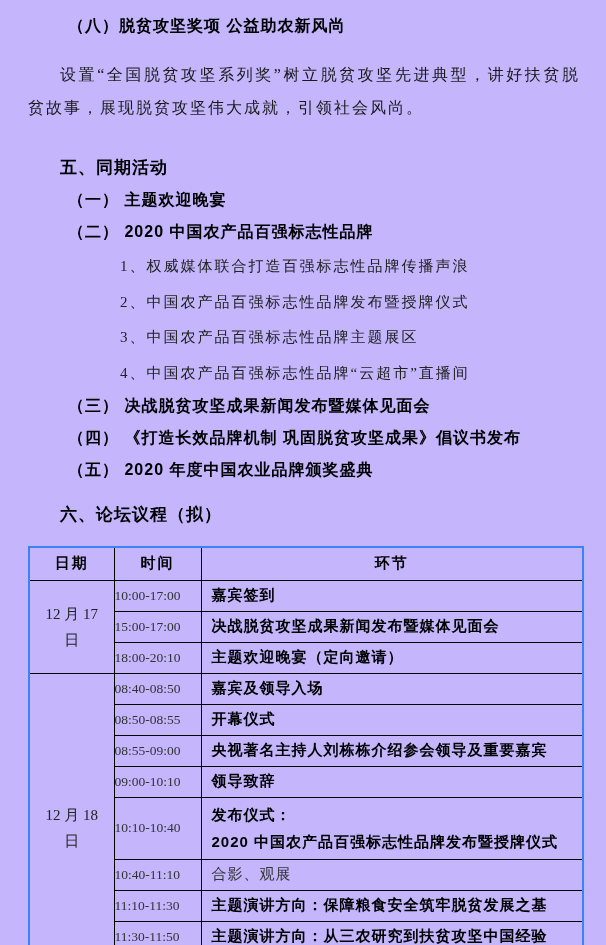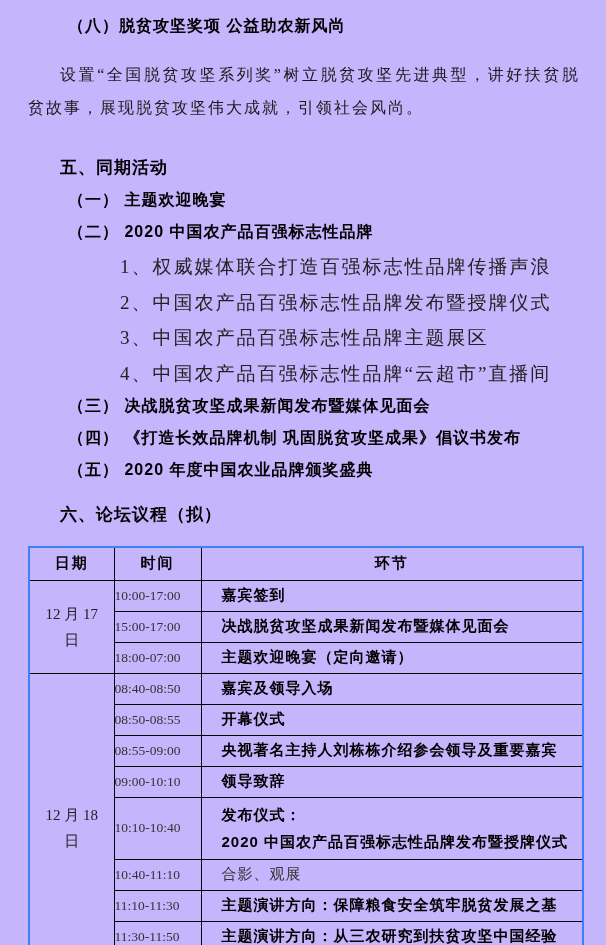--- a/index.html
+++ b/index.html
@@ -43,21 +43,21 @@
   .item {
     margin-top: 6px;
     margin-left: 40px;
     font-size: 16px;
     line-height: 26px;
     letter-spacing: 1px;
   }
   .subitem {
     margin-top: 8px;
     margin-left: 92px;
-    font-size: 19px;
+    font-size: 15px;
     line-height: 27.5px;
     letter-spacing: 2px;
     color: #222;
   }
   .subitem-block { margin-top: 4px; margin-bottom: 3px; }
   .sec6-heading {
     margin-top: 19px;
     margin-left: 32px;
     font-size: 17px;
     line-height: 26px;
@@ -90,21 +90,21 @@
     padding: 0 12px;
     line-height: 26px;
   }
   td.c-time {
     height: 31px;
     font-size: 13.5px;
     font-family: "Liberation Serif", serif;
     color: #333;
   }
   td.c-session {
-    padding-left: 20px;
+    padding-left: 10px;
     font-size: 15px;
     letter-spacing: 1px;
   }
   .sess-bold { font-family: "Liberation Sans", sans-serif; font-weight: bold; color: #000; }
   .sess-normal { font-family: "Liberation Serif", serif; font-weight: normal; color: #333; letter-spacing: 3px; }
   tr.tall td { height: 62px; }
   td.c-session .line { line-height: 27px; }
   .page-number {
     margin-top: 3px;
     text-align: center;
@@ -156,21 +156,21 @@
     <tr>
       <td class="c-date" rowspan="3">12 月 17 日</td>
       <td class="c-time">10:00-17:00</td>
       <td class="c-session sess-bold">嘉宾签到</td>
     </tr>
     <tr>
       <td class="c-time">15:00-17:00</td>
       <td class="c-session sess-bold">决战脱贫攻坚成果新闻发布暨媒体见面会</td>
     </tr>
     <tr>
-      <td class="c-time">18:00-07:00</td>
+      <td class="c-time">18:00-20:10</td>
       <td class="c-session sess-bold">主题欢迎晚宴（定向邀请）</td>
     </tr>
 
     <tr>
       <td class="c-date" rowspan="9">12 月 18 日</td>
       <td class="c-time">08:40-08:50</td>
       <td class="c-session sess-bold">嘉宾及领导入场</td>
     </tr>
     <tr>
       <td class="c-time">08:50-08:55</td>

